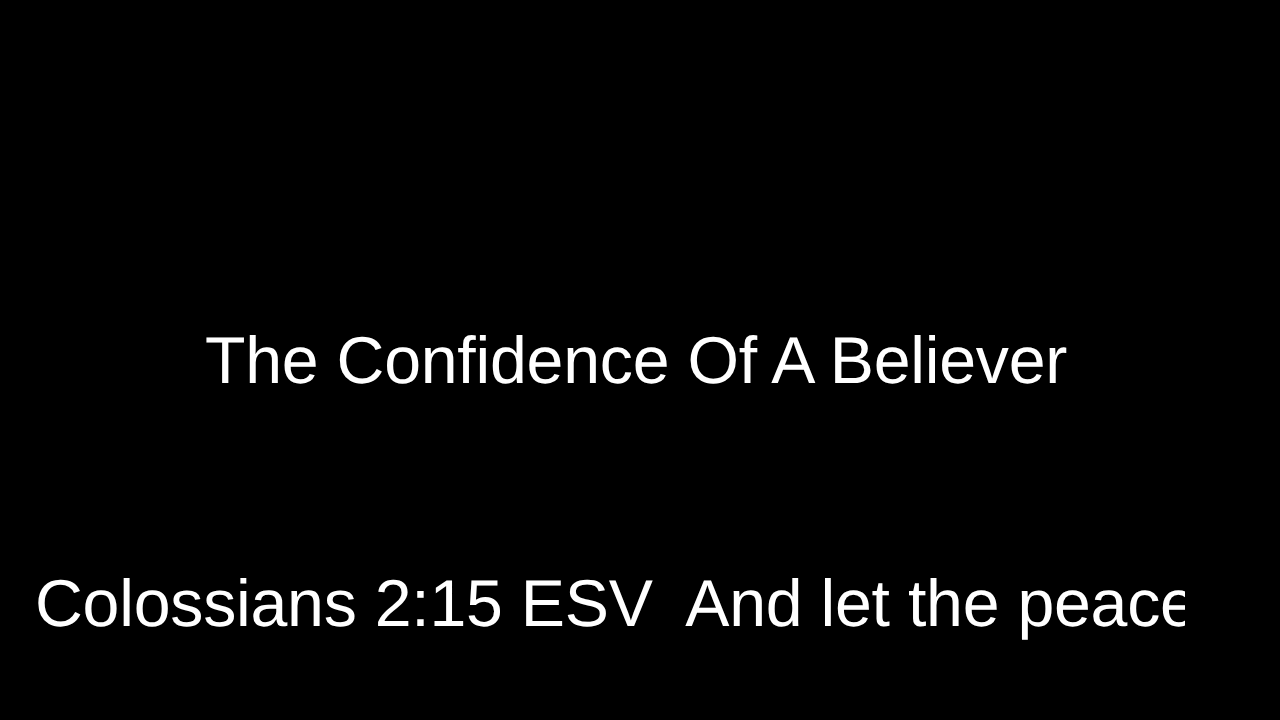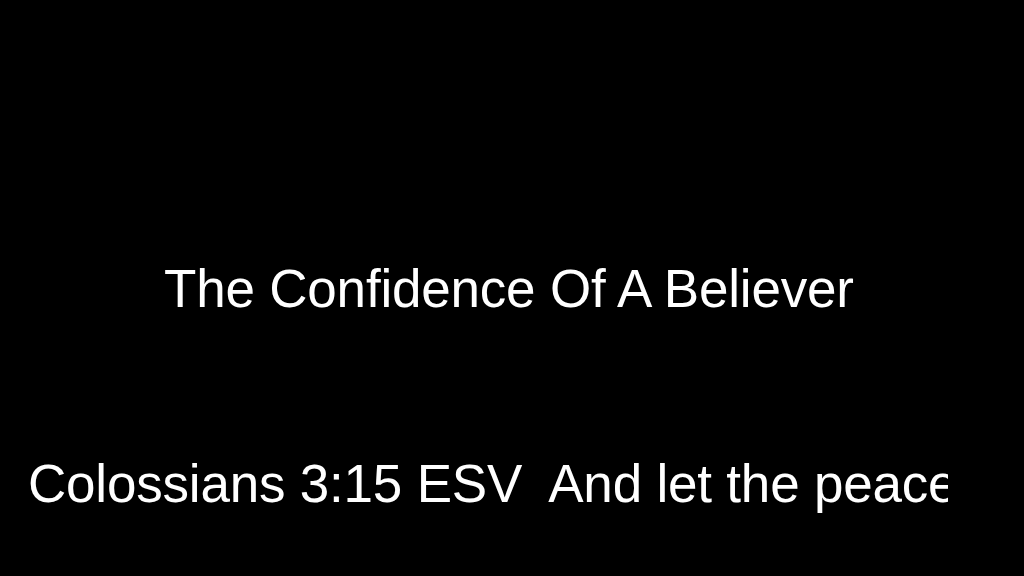--- a/index.html
+++ b/index.html
@@ -38,18 +38,18 @@
   #text-body .ln.indent {
     text-indent: 136px;
   }
 </style>
 </head>
 <body>
 
 <div id="slide" style="background: rgb(0, 0, 0);">
   <div id="text-body" style="color: rgb(255, 255, 255);">
     <span class="ln indent">The Confidence Of A Believer</span>
-    <span class="ln">Colossians 3:15 ESV  And let the peace</span>
+    <span class="ln">Colossians 2:15 ESV  And let the peace</span>
     
     
     
   </div>
 </div>
 
 </body></html>

